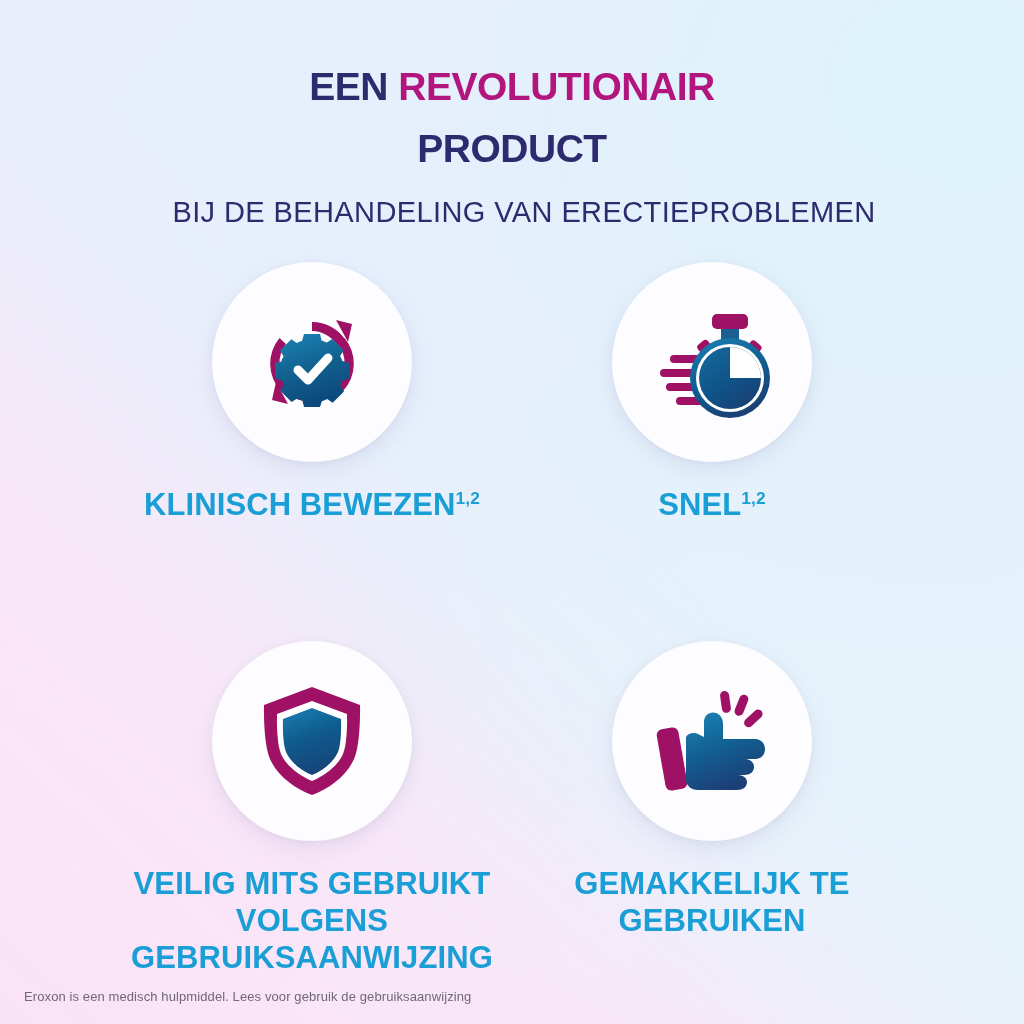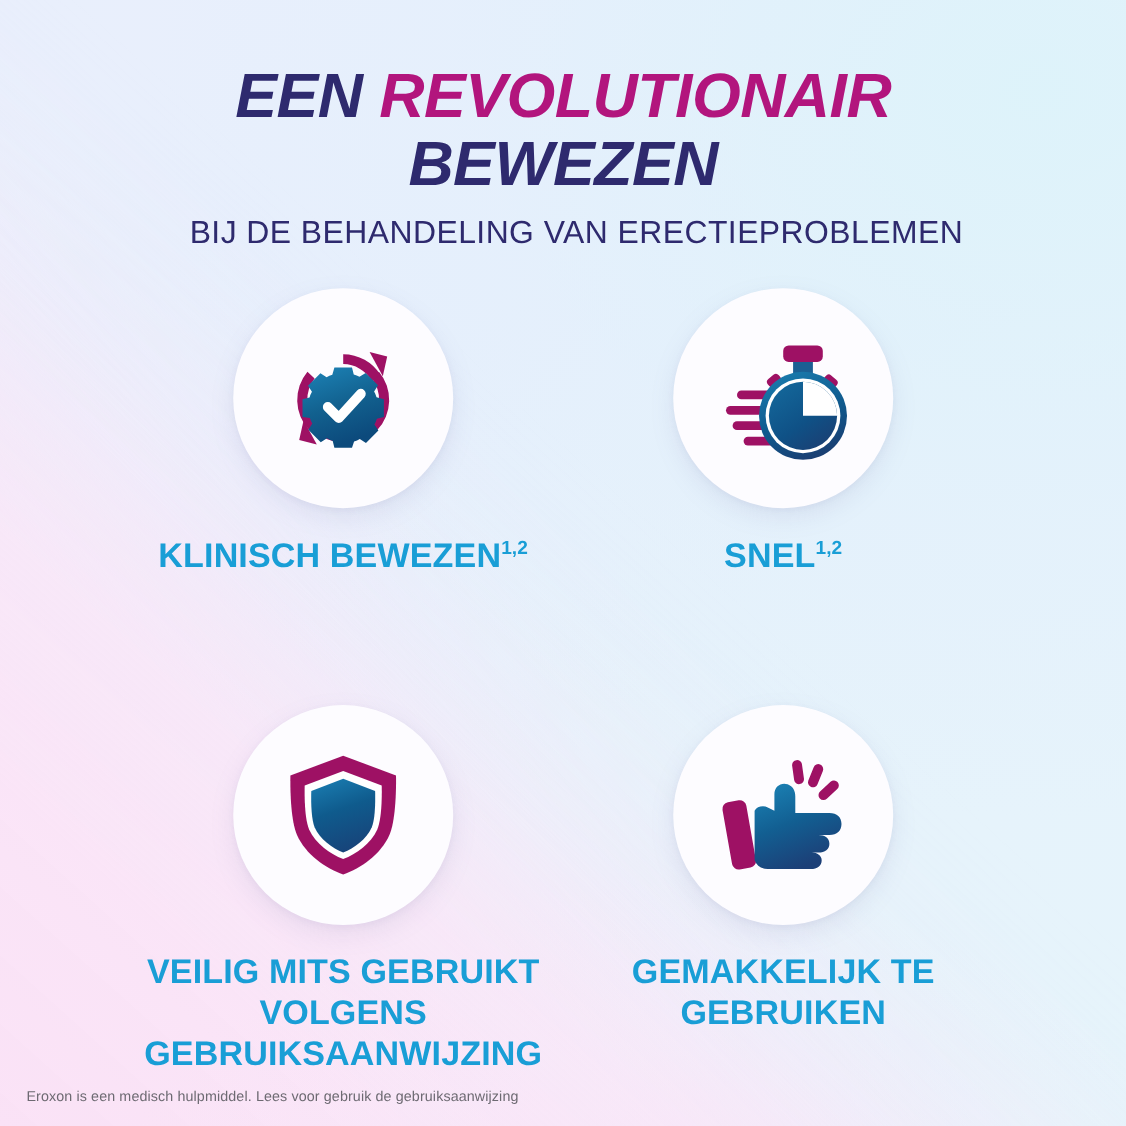--- a/index.html
+++ b/index.html
@@ -61,26 +61,25 @@
     height: 1024px;
   }
 
   
   .header {
     padding-top: 56px;
     text-align: center;
   }
   .title {
     margin: 0;
-    font-size: 57px;
+    font-size: 39px;
     line-height: 62px;
     font-weight: bold;
     letter-spacing: -0.5px;
     color: #2e2a6e;
-    font-style: italic;
   }
   .title .accent { color: #b2157d; }
 
   .subtitle {
     margin: 16px 0 0 0;
     font-size: 29px;
     line-height: 32px;
     font-weight: normal;
     letter-spacing: 0.4px;
     color: #2e2a6e;
@@ -155,21 +154,21 @@
   <div class="bg-base"></div>
   <div class="bg-blue-tr"></div>
   <div class="bg-pink"></div>
   <div class="bg-pink-br"></div>
 
   <div class="content">
 
     <div class="header">
       <h1 class="title">
         <span>EEN </span><span class="accent">REVOLUTIONAIR</span><br>
-        <span>BEWEZEN</span>
+        <span>PRODUCT</span>
       </h1>
       <p class="subtitle">BIJ DE BEHANDELING VAN ERECTIEPROBLEMEN</p>
     </div>
 
     <div class="features">
 
       <div class="feature feature-top">
         <div class="icon-circle">
           <span>
             <svg width="128" height="128" viewBox="0 0 128 128" aria-hidden="true">

